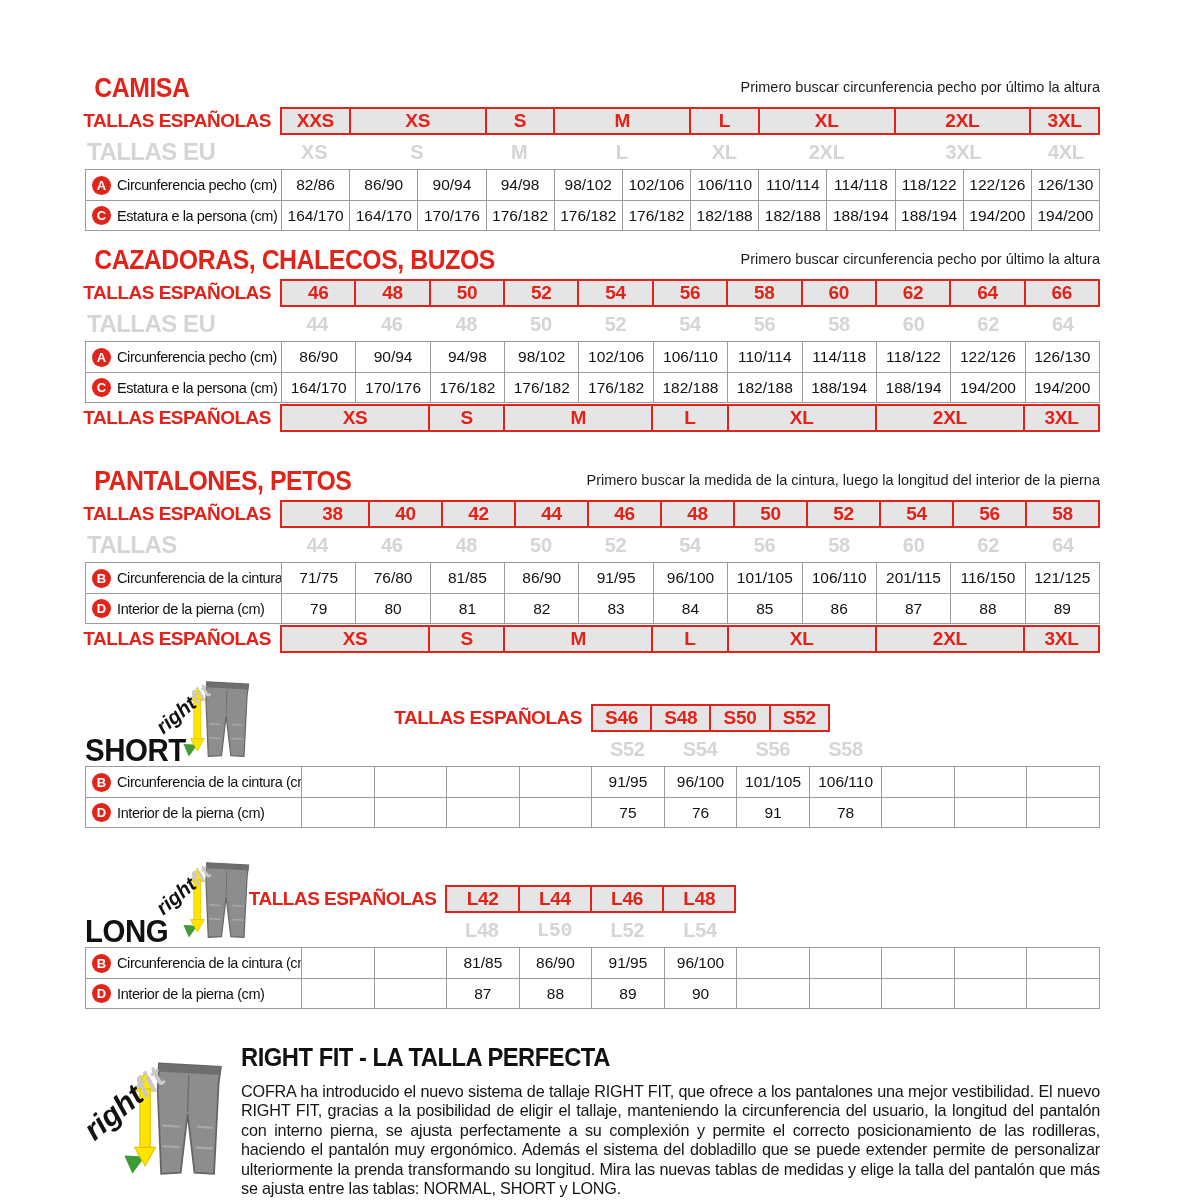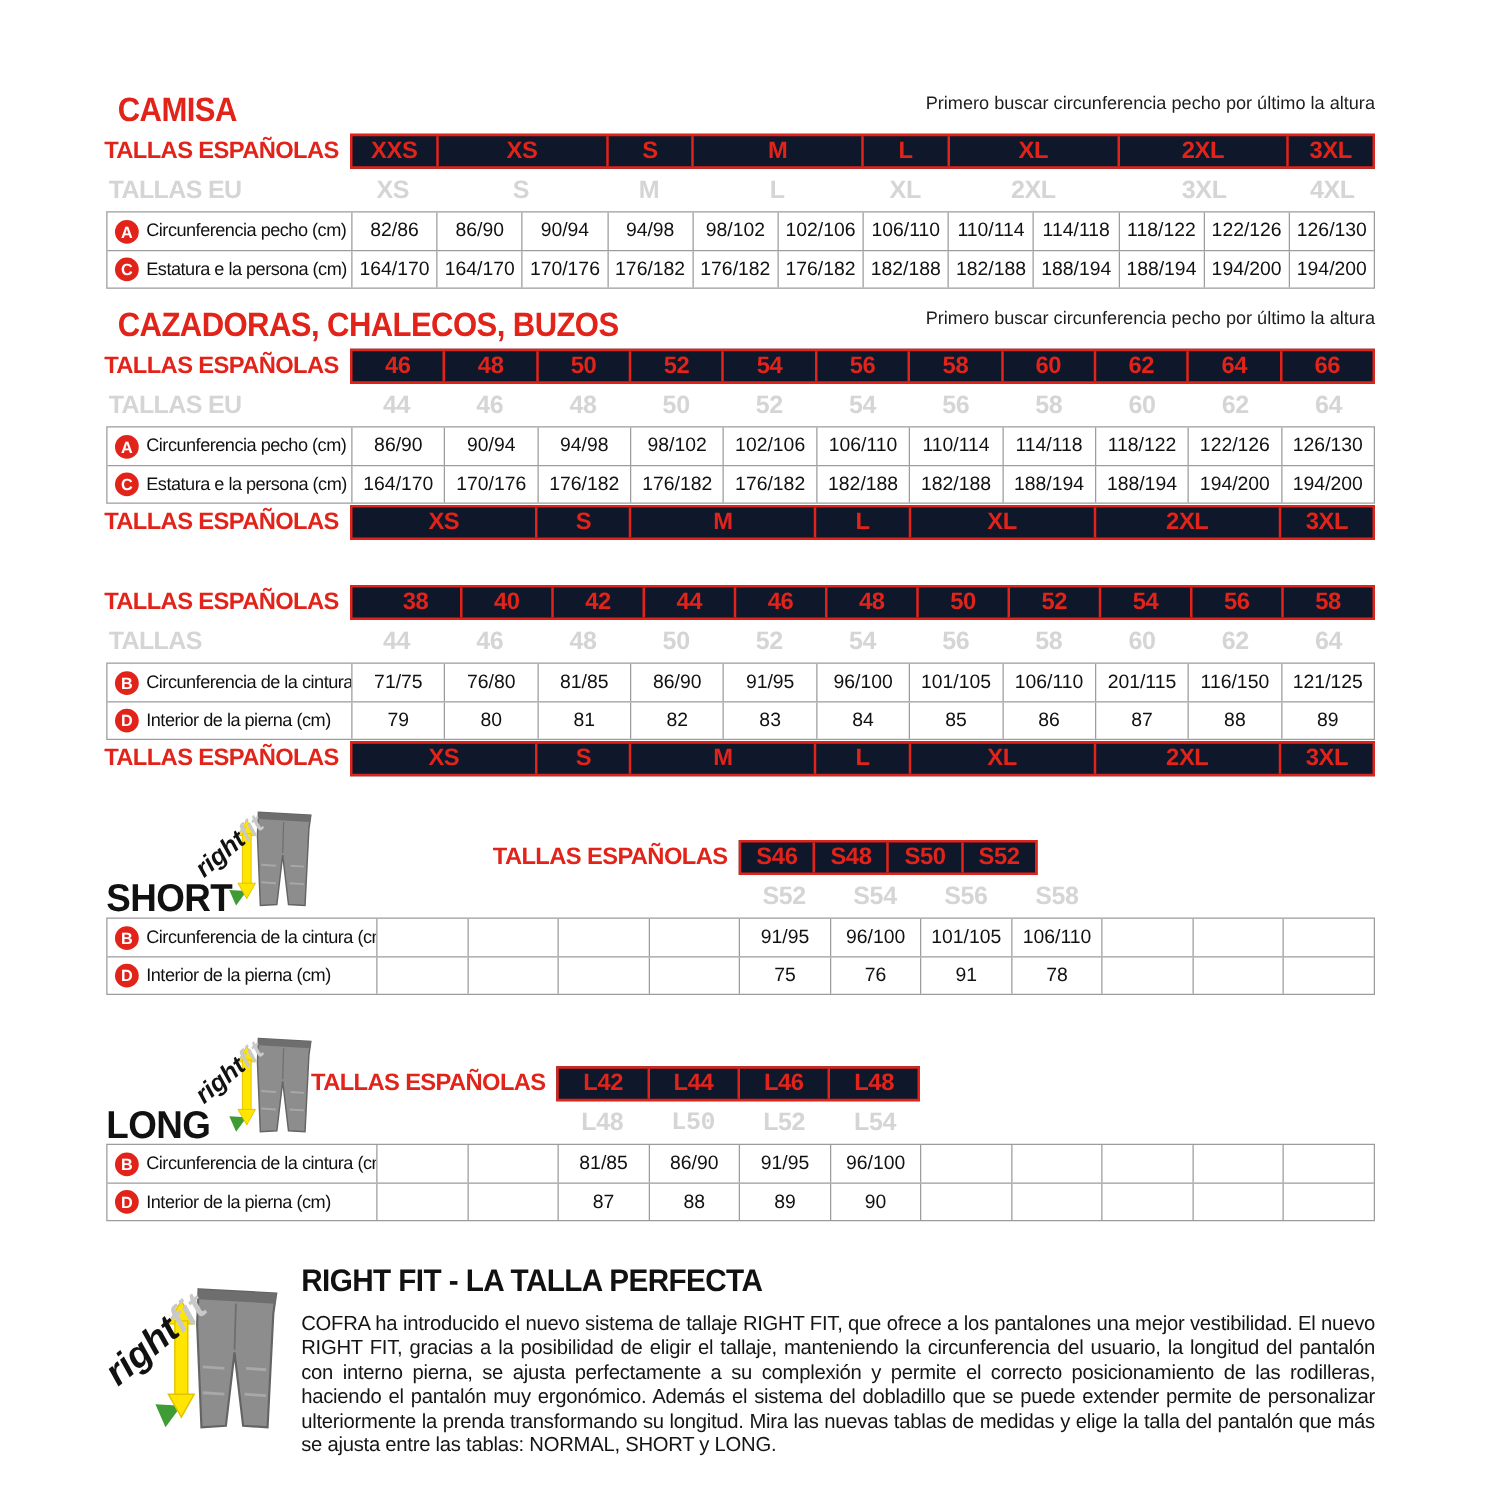--- a/index.html
+++ b/index.html
@@ -3,32 +3,32 @@
 <meta charset="utf-8">
 <style>
   *{box-sizing:border-box;margin:0;padding:0}
   :root{--red:#e2231a;--grey:#d5d5d5;--bord:#9c9c9c}
   html,body{background:#fff}
   body{width:1200px;height:1200px;overflow:hidden;font-family:"Liberation Sans",sans-serif;color:#111}
   .page{padding:75px 85px 0 85px}
   .content-sec{width:1015px}
 
   
-  .sec-head{display:flex;align-items:flex-start;margin-bottom:5px}
+  .sec-head{display:flex;align-items:center;margin-bottom:5px}
   .sec-title{color:var(--red);font-weight:bold;font-size:27px;line-height:1;padding-left:10px;
              transform:scaleX(.92);transform-origin:left center;white-space:nowrap;letter-spacing:-.5px}
   .sec-note{margin-left:auto;font-size:14.5px;color:#1d1d1d;padding-bottom:3px;white-space:nowrap}
 
   
   .srow{display:flex;align-items:stretch;height:28px;margin-bottom:3px;width:1015px}
   .slabel{flex:none;display:flex;align-items:center;justify-content:flex-end;padding-right:9px;
           color:var(--red);font-weight:bold;font-size:19px;white-space:nowrap;letter-spacing:-.5px}
-  .srow.grey .slabel{color:var(--grey);justify-content:flex-start;padding-left:2px;font-size:20px}
+  .srow.grey .slabel{color:var(--grey);justify-content:flex-start;padding-left:2px;font-size:24px}
   .sgroup{display:flex;min-width:0}
-  .sgroup.redbox{border:2px solid var(--red);background:#0f172a}
+  .sgroup.redbox{border:2px solid var(--red);background:#e5e5e5}
   .sgroup.redbox .scell + .scell{border-left:2px solid var(--red)}
   .scell{flex:1 1 0;display:flex;align-items:center;justify-content:center;
          font-weight:bold;font-size:19px;color:var(--red);letter-spacing:-.3px}
   .srow.grey .scell{color:var(--grey);font-size:20px}
   .srow.bottomrow{margin-top:1px;margin-bottom:0}
 
   
   .dbox{border:1px solid var(--bord);width:1015px;background:#fff}
   .drow{display:flex;height:30px}
   .drow + .drow{border-top:1px solid var(--bord)}
@@ -219,20 +219,24 @@
             <div class="scell" style="flex-grow: 1;">L</div>
             <div class="scell" style="flex-grow: 2;">XL</div>
             <div class="scell" style="flex-grow: 2;">2XL</div>
             <div class="scell" style="flex-grow: 1;">3XL</div>
           </div>
         </div>
       </div>
   </section>
 
   <section class="content-sec sec-pantalones">
+    <div class="sec-head">
+      <h2 class="sec-title">PANTALONES, PETOS</h2>
+      <div class="sec-note">Primero buscar la medida de la cintura, luego la longitud del interior de la pierna</div>
+    </div>
     <div>
         <div class="srow red">
           <div class="slabel" style="width: 195px;">TALLAS ESPAÑOLAS</div>
           <div class="sgroup redbox" style="flex: 1 1 0px;">
             <div class="scell" style="flex-grow: 1; padding-left: 15px;">38</div>
             <div class="scell" style="flex-grow: 1;">40</div>
             <div class="scell" style="flex-grow: 1;">42</div>
             <div class="scell" style="flex-grow: 1;">44</div>
             <div class="scell" style="flex-grow: 1;">46</div>
             <div class="scell" style="flex-grow: 1;">48</div>

